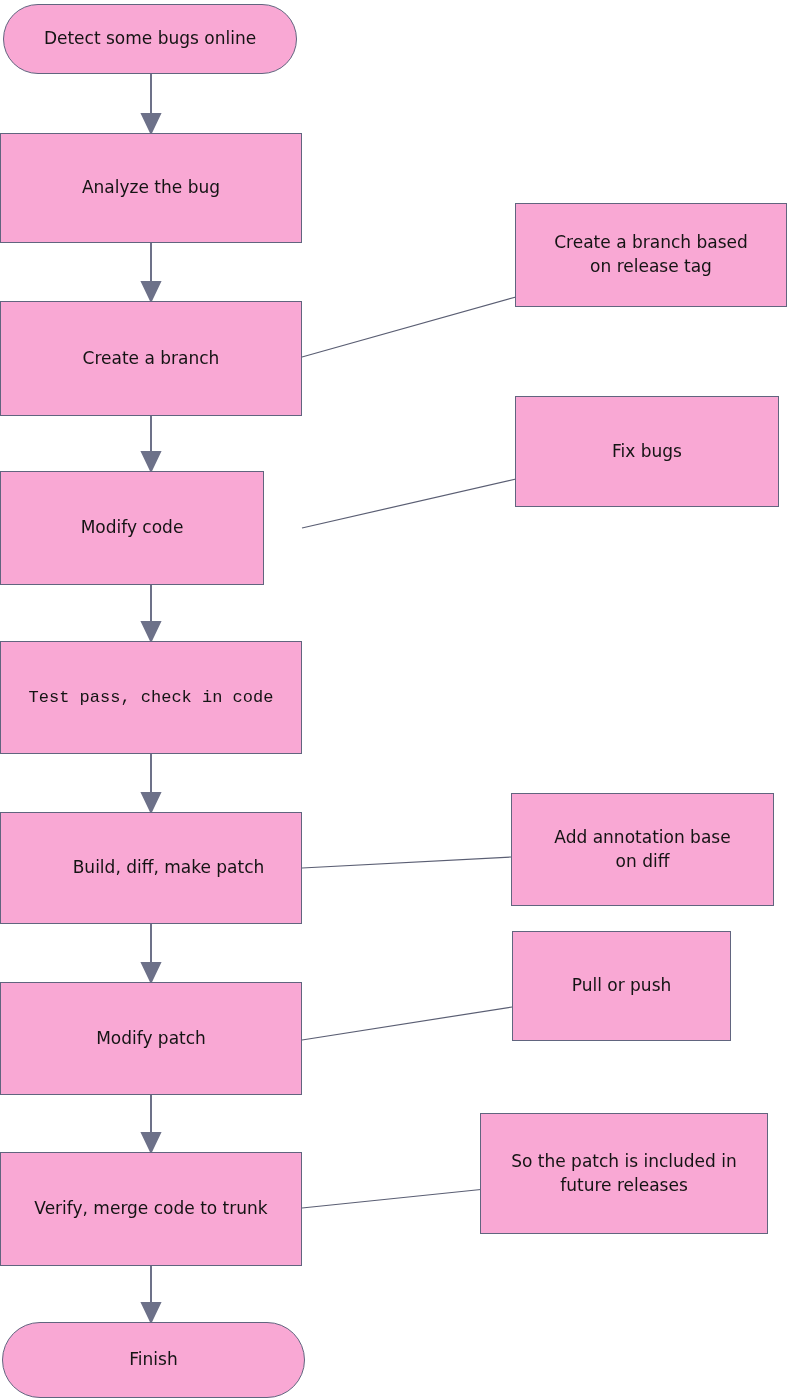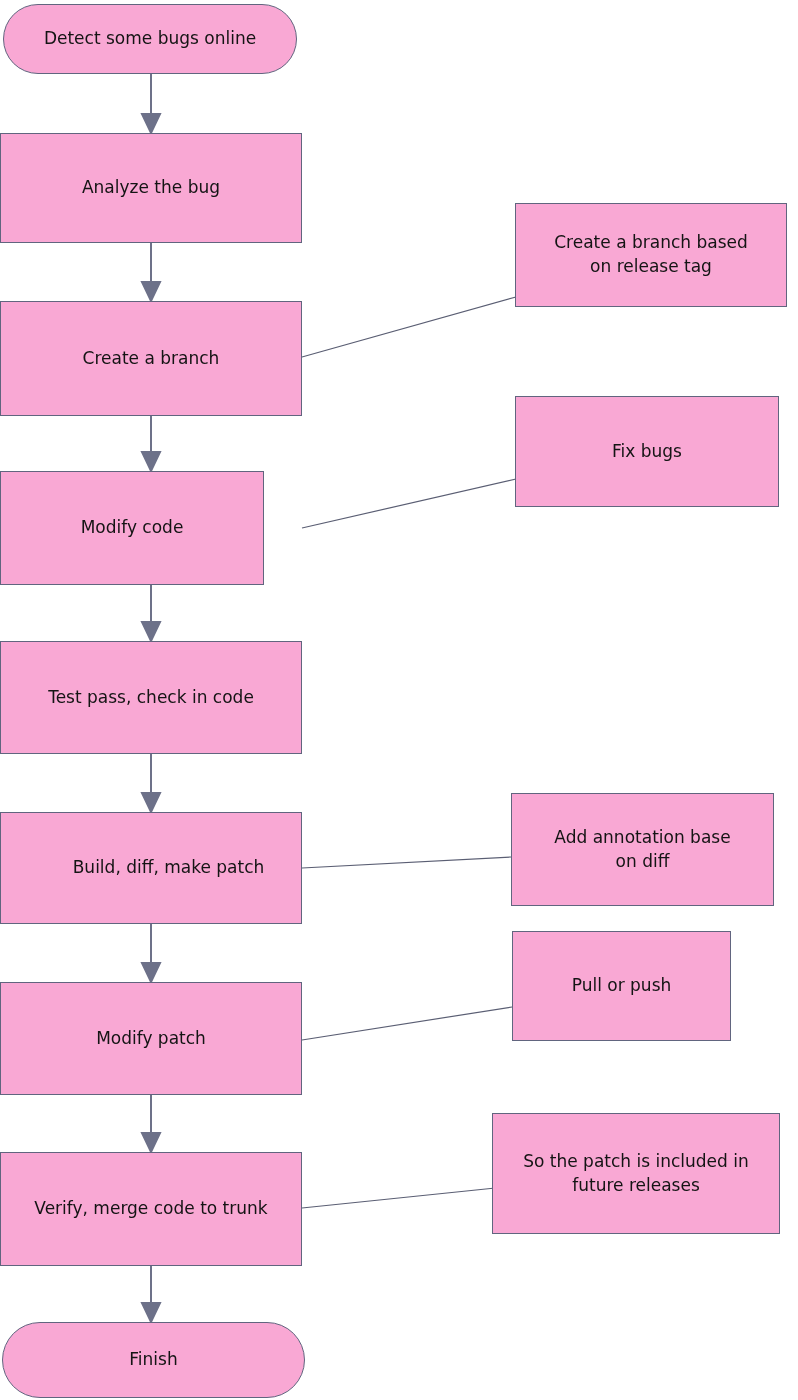--- a/index.html
+++ b/index.html
@@ -86,21 +86,21 @@
   </div>
 
   <div class="node" style="left:0px; top:301px;  width:302px; height:115px;">
     <span>Create a branch</span>
   </div>
 
   <div class="node" style="left:0px; top:471px;  width:264px; height:114px;">
     <span>Modify code</span>
   </div>
 
-  <div class="node" style="left:0px; top:641px;  width:302px; height:113px;">
+  <div class="node" style="left:0px; top:641px;  width:302px; height:113px;font-family:Liberation Mono, monospace;">
     <span>Test pass, check in code</span>
   </div>
 
   <div class="node" style="left:0px; top:812px;  width:302px; height:112px;padding-left:35px;">
     <span>Build, diff, make patch</span>
   </div>
 
   <div class="node" style="left:0px; top:982px;  width:302px; height:113px;">
     <span>Modify patch</span>
   </div>
@@ -122,17 +122,17 @@
   </div>
 
   <div class="node" style="left:511px; top:793px;  width:263px; height:113px; padding:0 32px;">
     <span>Add annotation base on diff</span>
   </div>
 
   <div class="node" style="left:512px; top:931px;  width:219px; height:110px;">
     <span>Pull or push</span>
   </div>
 
-  <div class="node" style="left:492px; top:1113px; width:288px; height:121px; padding:0 24px;">
+  <div class="node" style="left:480px; top:1113px; width:288px; height:121px; padding:0 24px;">
     <span>So the patch is included in future releases</span>
   </div>
 
 </div>
 
 </body></html>

